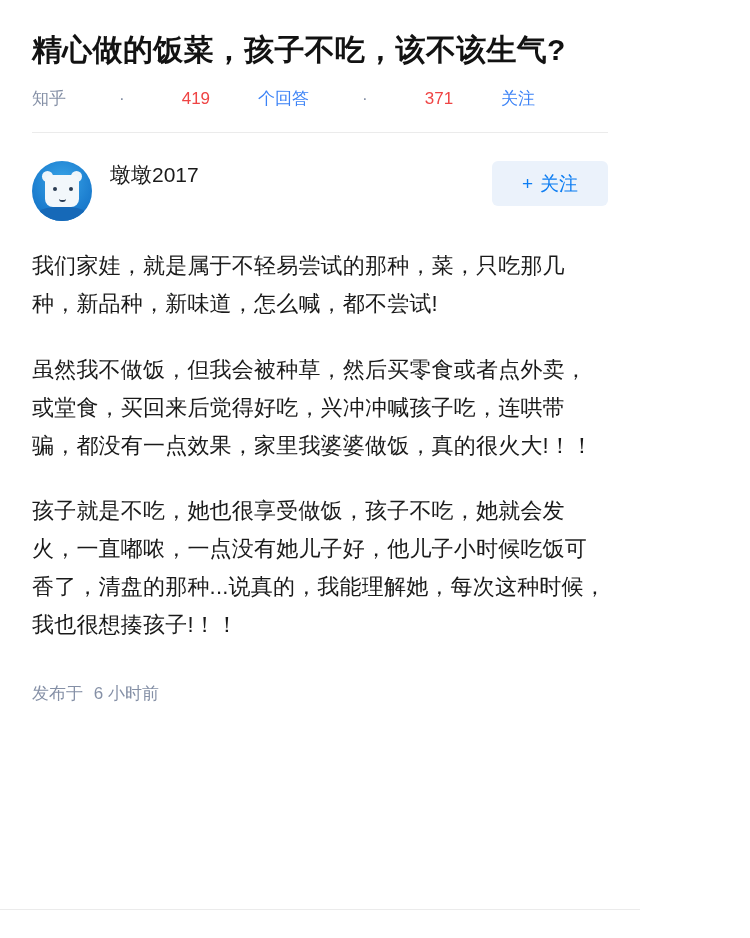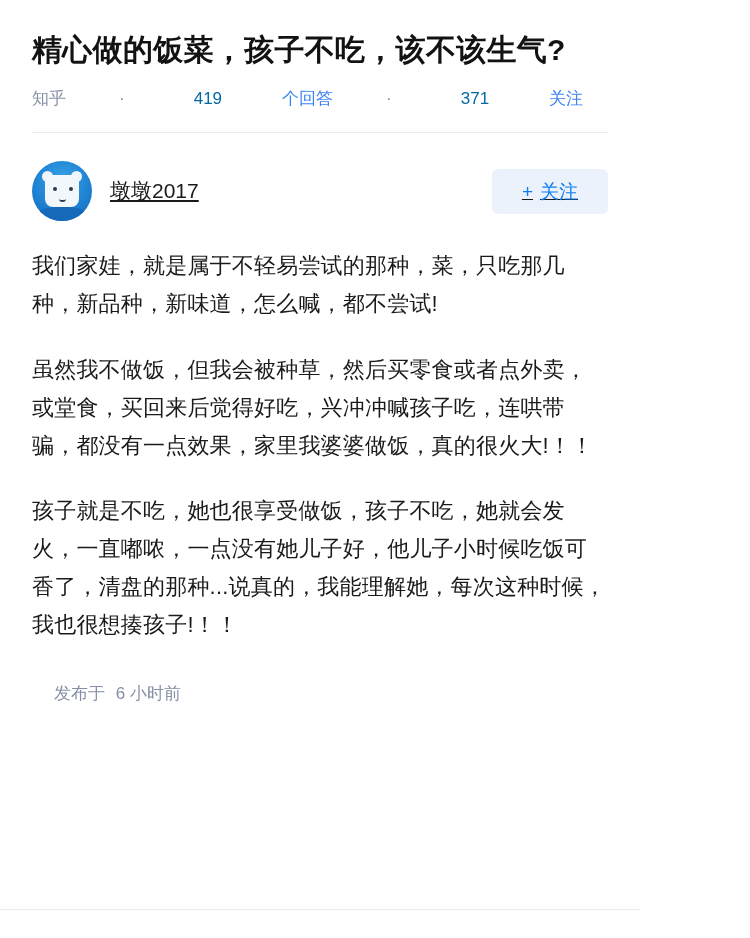--- a/index.html
+++ b/index.html
@@ -41,22 +41,22 @@
     display: flex;
     align-items: center;
     flex-wrap: wrap;
     line-height: 1.4;
     gap: 44px;
   }
   .meta-row .meta-text {
     color: #8590a6;
   }
   .meta-row .meta-num {
-    color: #0369a1;
-    margin: 0 16px;
+    color: #ef4444;
+    margin: 0 4px;
   }
   .meta-row .meta-dot {
     color: #8590a6;
     margin: 0 9px;
   }
   .meta-row .meta-link {
     color: #3b82f6;
   }
 
   .divider {
@@ -65,23 +65,22 @@
     margin: 22px 0 0 0;
     width: 100%;
   }
 
   
   .answer {
     padding: 0 32px;
   }
   .author-row {
     display: flex;
-    align-items: center;
+    align-items: flex-start;
     margin-top: 28px;
-    text-decoration: underline;
   }
   .avatar {
     width: 60px;
     height: 60px;
     border-radius: 50%;
     background: radial-gradient(circle at 50% 35%, #3aa6e8 0%, #1d7fd0 60%, #0f6cbd 100%);
     position: relative;
     overflow: hidden;
     flex: 0 0 auto;
   }
@@ -173,21 +172,21 @@
   }
   .answer-body p:last-child {
     margin-bottom: 0;
   }
 
   .publish-time {
     margin-top: 38px;
     font-size: 17px;
     color: #8590a6;
   }
-  .publish-time .pt-label { margin-right: 6px; margin-left: 22px; }
+  .publish-time .pt-label { margin-right: 6px; }
 
   .bottom-divider {
     position: absolute;
     left: 0;
     bottom: 28px;
     width: 100%;
     height: 1px;
     background: #ebebeb;
   }
 </style>

